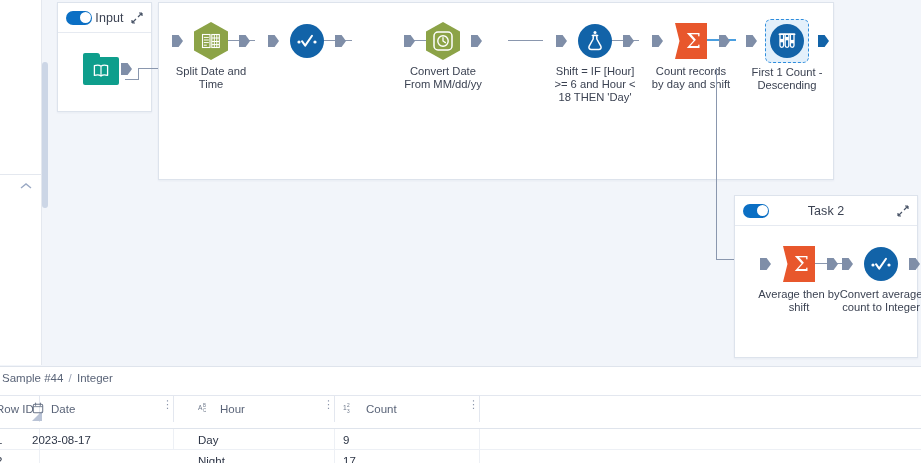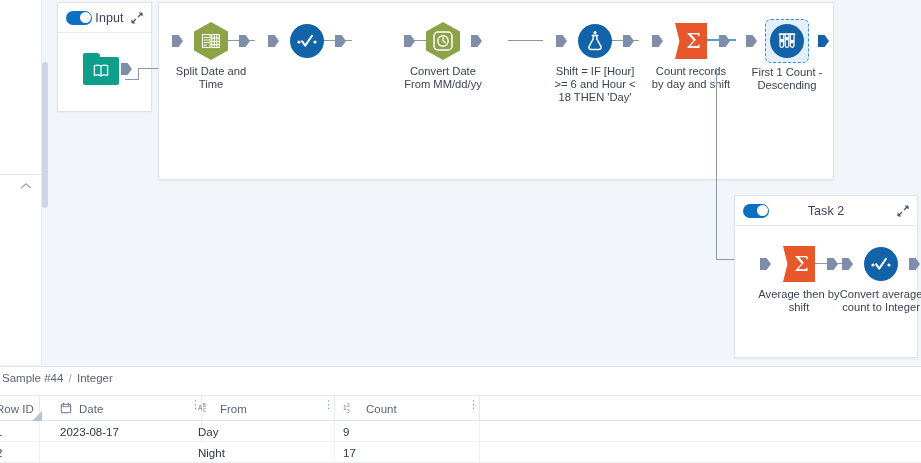--- a/index.html
+++ b/index.html
@@ -146,21 +146,21 @@
   #output-pane {
     position: absolute; left: 0; top: 366px; width: 921px; height: 97px;
     background: #ffffff; border-top: 1px solid #dfe4ec;
   }
   #breadcrumb {
     position: absolute; left: 2px; top: 5px; font-size: 11.5px; color: #5a6478;
   }
   #breadcrumb .sep { color: #9aa3b5; padding: 0 2px; }
   .tbl { position: absolute; left: 0; top: 28px; width: 921px; }
   .tbl-head {
-    position: relative; height: 26px; border-top: 1px solid #e3e7ef;
+    position: relative; height: 34px; border-top: 1px solid #e3e7ef;
     border-bottom: 1px solid #dfe4ec; background: #fff;
   }
   .th {
     position: absolute; top: 0; height: 26px; display: flex; align-items: center;
     font-size: 11.5px; color: #5a6478; border-right: 1px solid #e3e7ef;
     padding-left: 8px; gap: 7px;
   }
   .th .kebab {
     position: absolute; right: 8px; top: 6px; width: 3px; height: 14px;
     color: #8b95aa; font-size: 11px; line-height: 4px; letter-spacing: 0;
@@ -170,21 +170,21 @@
     width: 0; height: 0; border-left: 10px solid transparent;
     border-bottom: 10px solid #b9c3d6;
   }
   .tr { position: relative; height: 21px; border-bottom: 1px solid #edf0f5; }
   .td {
     position: absolute; top: 0; height: 21px; display: flex; align-items: center;
     font-size: 11.5px; color: #2d3546; border-right: 1px solid #edf0f5;
     padding-left: 8px;
   }
   .col-rowid { left: -12px; width: 52px; }
-  .col-date  { left: 52px;  width: 150px; }
+  .col-date  { left: 24px;  width: 150px; }
   .col-shift { left: 190px; width: 145px; }
   .col-count { left: 335px; width: 145px; }
 </style>
 </head>
 <body>
 
 <div id="root">
 
   <div class="rail-track"></div>
   <div class="left-panel-a"></div>
@@ -407,21 +407,21 @@
         </div>
 
         <div class="th col-shift">
           <span>
             <svg width="15" height="12" viewBox="0 0 17 13">
               <text x="0" y="9" font-family="Liberation Sans, sans-serif" font-size="7.5" fill="#6b7689">A</text>
               <text x="5.6" y="5.4" font-family="Liberation Sans, sans-serif" font-size="5" fill="#6b7689">B</text>
               <text x="5.6" y="11.6" font-family="Liberation Sans, sans-serif" font-size="5" fill="#6b7689">C</text>
             </svg>
           </span>
-          <span>From</span>
+          <span>Hour</span>
           <span class="kebab">⋮</span>
         </div>
 
         <div class="th col-count">
           <span>
             <svg width="16" height="12" viewBox="0 0 18 13">
               <text x="0" y="9" font-family="Liberation Sans, sans-serif" font-size="7.5" fill="#6b7689">1</text>
               <text x="4.4" y="5.4" font-family="Liberation Sans, sans-serif" font-size="5.4" fill="#6b7689">2</text>
               <text x="4.4" y="11.8" font-family="Liberation Sans, sans-serif" font-size="5.4" fill="#6b7689">3</text>
             </svg>

